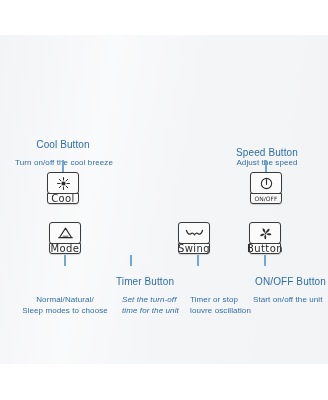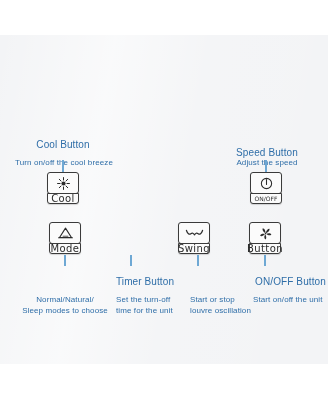--- a/index.html
+++ b/index.html
@@ -180,38 +180,38 @@
   <div class="connector" style="left:64px; top:255px; height:11px;"></div>
   <div class="label left" style="left:10px; top:283px; width:110px;text-align:center;">
     <span class="desc">Normal/Natural/
 Sleep modes to choose</span>
   </div>
 
   <div class="connector" style="left:130px; top:255px; height:11px;"></div>
   <div class="label left" style="left:116px; top:265px; width:92px;">
     <span class="title">Timer Button</span>
   </div>
-  <div class="label left" style="left:116px; top:283px; width:92px;">
+  <div class="label left" style="left:122px; top:283px; width:92px;font-style:italic;">
     <span class="desc">Set the turn-off
 time for the unit</span>
   </div>
 
   <div class="btn" style="left:178px; top:222px;">
     <div class="btn-face">
       <span>
         <svg width="19" height="12" viewBox="0 0 26 16">
           <path d="M2 4.5 Q4.5 11.5 8 9 Q11 7 13 10.5 Q15 7 18 9 Q21.5 11.5 24 4.5" fill="none" stroke="#2b2b2b" stroke-width="1.7" stroke-linecap="round" stroke-linejoin="round"></path>
         </svg>
       </span>
     </div>
     <div class="btn-cap">Swing</div>
   </div>
   <div class="connector" style="left:197px; top:255px; height:11px;"></div>
   <div class="label left" style="left:190px; top:283px; width:86px;">
-    <span class="desc">Start or stop
+    <span class="desc">Timer or stop
 louvre oscillation</span>
   </div>
 
   <div class="btn" style="left:249px; top:222px;">
     <div class="btn-face">
       <span>
         <svg width="15" height="15" viewBox="0 0 24 24">
           <g fill="#2b2b2b">
             <path d="M12 11.2 C12 7 10.5 4 7.6 3.4 C6.3 5.9 8.3 9.4 11.3 11.1 Z"></path>
             <path d="M12.8 11.6 C16.7 10 19 7.4 18.4 4.5 C15.6 4.3 13.2 7.6 12.5 11 Z"></path>

